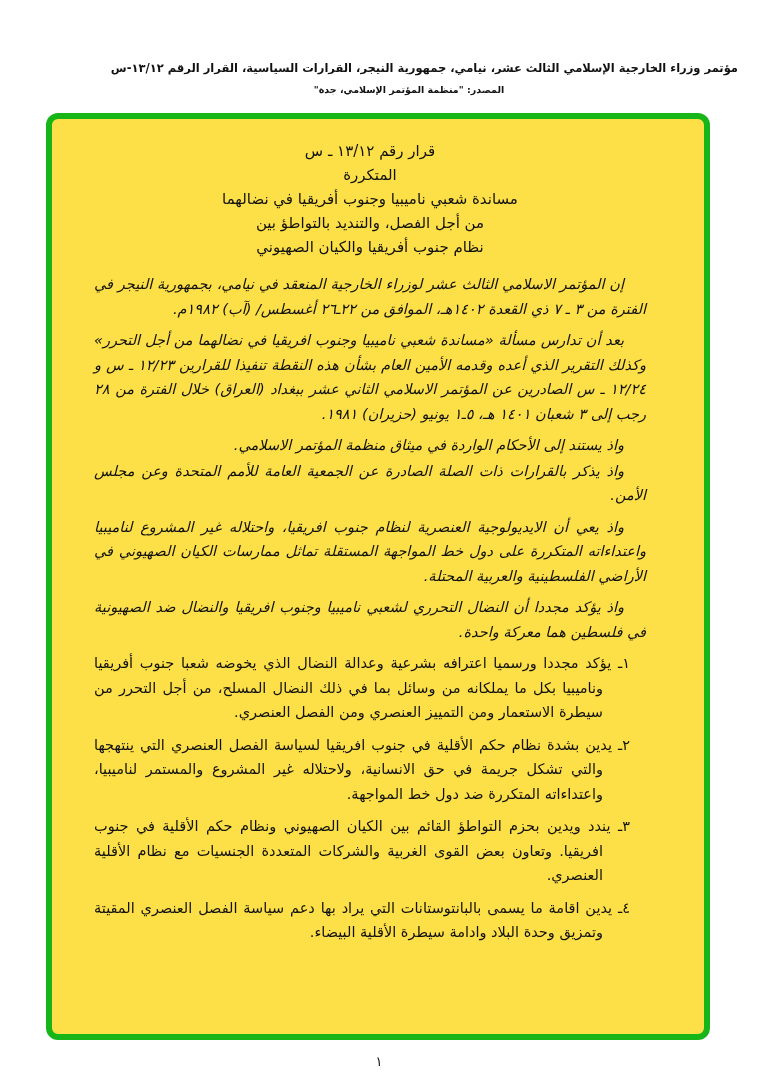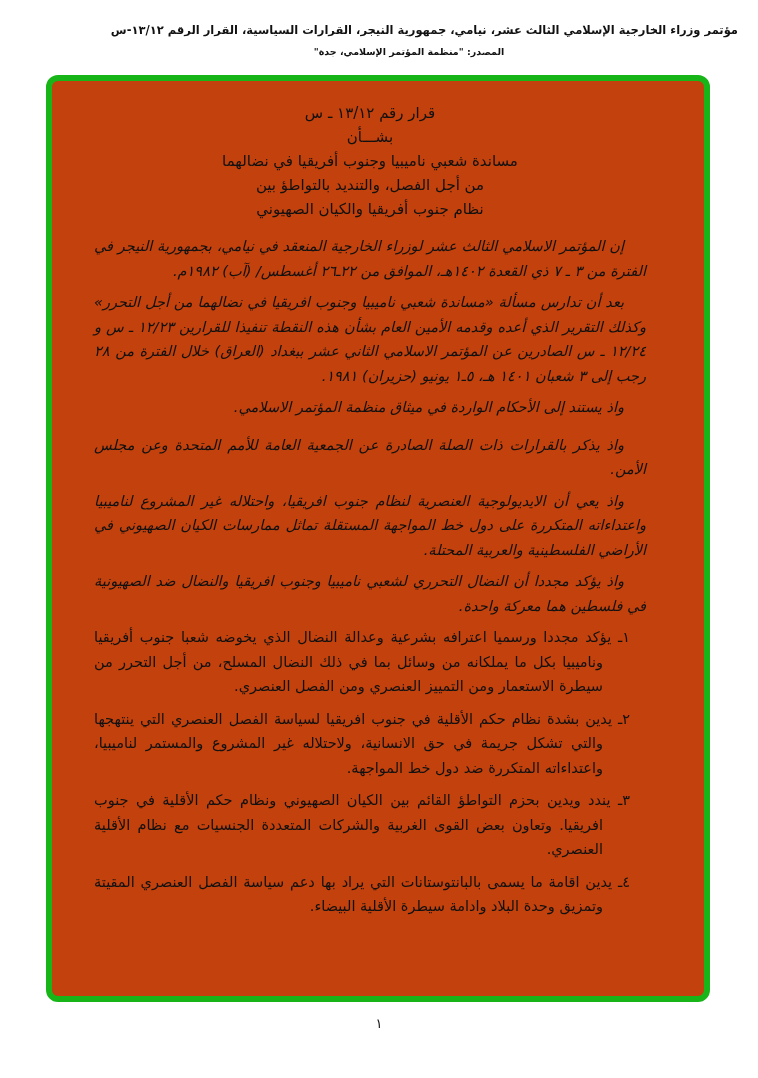--- a/index.html
+++ b/index.html
@@ -6,21 +6,21 @@
   body{
     width:758px;height:1078px;
     background:#ffffff;
     font-family:"DejaVu Sans", sans-serif;
     color:#111;
     overflow:hidden;
   }
   .page{width:758px;height:1078px;position:relative;direction:rtl;}
 
   
-  .top-header{padding-top:22px;}
+  .top-header{padding-top:60px;}
   .hdr1{
     text-align:right;
     margin:0 20px 0 10px;
     font-size:11.5px;
     font-weight:bold;
     letter-spacing:0px;
     line-height:16px;
     white-space:nowrap;
   }
   .hdr2{
@@ -34,21 +34,21 @@
 
   
   .green-box{
     box-sizing:border-box;
     margin:17px 48px 0 46px;
     width:664px;
     height:927px;
     border:6px solid #17b517;
     border-radius:12px;
     overflow:hidden;
-    background:#c2410c;
+    background:#fde047;
   }
   .content{
     padding:20px 58px 0 42px;
     font-size:14.5px;
     line-height:24.5px;
   }
 
   .title-block{
     text-align:center;
     font-size:15px;
@@ -56,21 +56,21 @@
     margin-bottom:13px;
   }
   .title-block div{margin:0;}
 
   p.para{
     margin:0 0 7px 0;
     text-align:justify;
     text-indent:22px;
     font-style:italic;
   }
-  p.para.tight{margin-bottom:13px;}
+  p.para.tight{margin-bottom:1px;}
 
   .item{
     margin:4px 16px 8px 0;
     text-align:justify;
     padding-right:27px;
     text-indent:-27px;
   }
   .item .num{white-space:nowrap;}
 
   .page-number{
@@ -87,21 +87,21 @@
   <div class="top-header">
     <div class="hdr1">مؤتمر وزراء الخارجية الإسلامي الثالث عشر، نيامي، جمهورية النيجر، القرارات السياسية، القرار الرقم ١٣/١٢-س</div>
     <div class="hdr2">المصدر:  "منظمة المؤتمر الإسلامي، جدة"</div>
   </div>
 
   <div class="green-box">
     <div class="content">
 
       <div class="title-block">
         <div>قرار رقم ١٣/١٢ ـ س</div>
-        <div>بشـــأن</div>
+        <div>المتكررة</div>
         <div>مساندة شعبي ناميبيا وجنوب أفريقيا في نضالهما</div>
         <div>من أجل الفصل، والتنديد بالتواطؤ بين</div>
         <div>نظام جنوب أفريقيا والكيان الصهيوني</div>
       </div>
 
       <p class="para">إن المؤتمر الاسلامي الثالث عشر لوزراء الخارجية المنعقد في نيامي، بجمهورية النيجر في الفترة من ٣ ـ ٧ ذي القعدة ١٤٠٢هـ، الموافق من ٢٢ـ٢٦ أغسطس/ (آب) ١٩٨٢م.</p>
       <p class="para">بعد أن تدارس مسألة «مساندة شعبي ناميبيا وجنوب افريقيا في نضالهما من أجل التحرر» وكذلك التقرير الذي أعده وقدمه الأمين العام بشأن هذه النقطة تنفيذا للقرارين ١٢/٢٣ ـ س و ١٢/٢٤ ـ س الصادرين عن المؤتمر الاسلامي الثاني عشر ببغداد (العراق) خلال الفترة من ٢٨ رجب إلى ٣ شعبان ١٤٠١ هـ، ‭١ـ٥‬ يونيو (حزيران) ١٩٨١.</p>
       <p class="para tight">واذ يستند إلى الأحكام الواردة في ميثاق منظمة المؤتمر الاسلامي.</p>
       <p class="para">واذ يذكر بالقرارات ذات الصلة الصادرة عن الجمعية العامة للأمم المتحدة وعن مجلس الأمن.</p>
       <p class="para">واذ يعي أن الايديولوجية العنصرية لنظام جنوب افريقيا، واحتلاله غير المشروع لناميبيا واعتداءاته المتكررة على دول خط المواجهة المستقلة تماثل ممارسات الكيان الصهيوني في الأراضي الفلسطينية والعربية المحتلة.</p>

